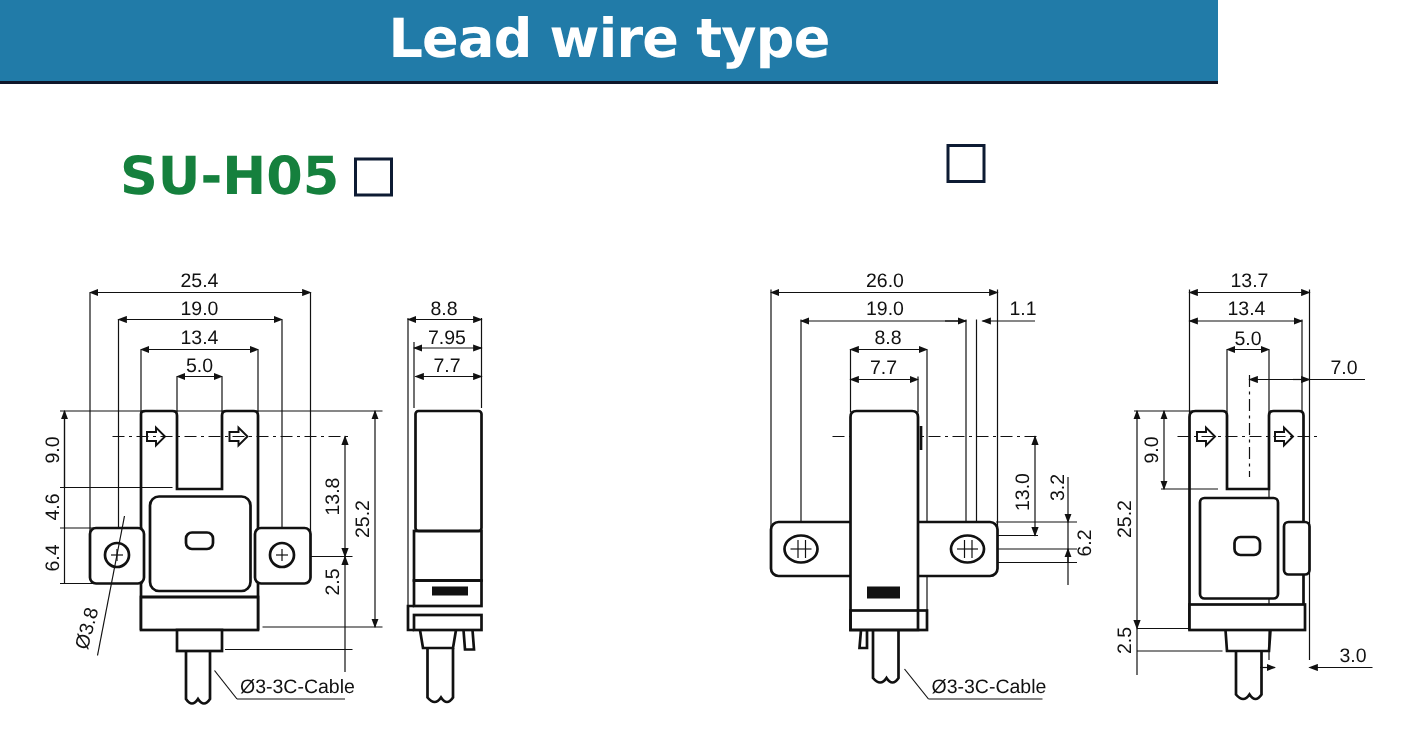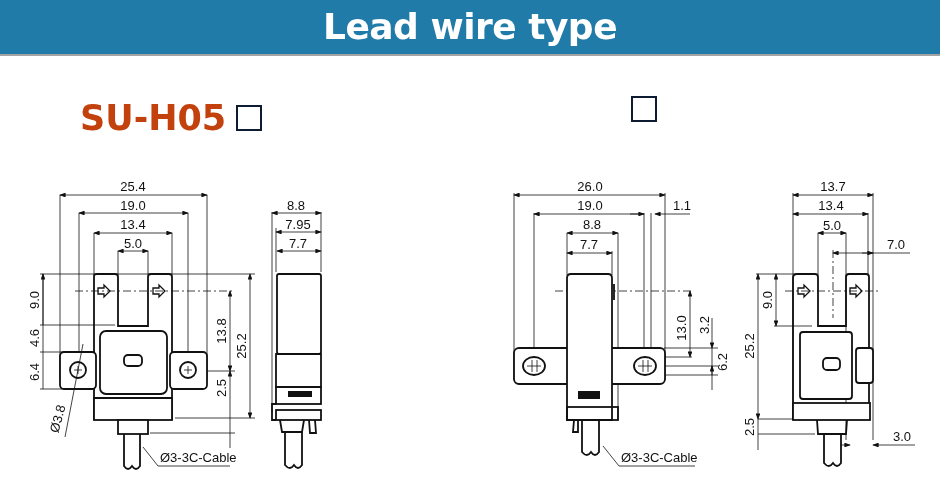--- a/index.html
+++ b/index.html
@@ -1,19 +1,19 @@
 <!DOCTYPE html>
 <html><head>
 <meta charset="utf-8">
 <style>
   html, body { margin:0; padding:0; background:#ffffff; }
   body { width:950px; height:486px; position:relative; overflow:hidden; font-family:"Liberation Sans", sans-serif; }
-  .banner { position:absolute; left:0; top:0; width:940px; height:56px; background:#217ba8; border-bottom:2px solid #a3a3a3; box-sizing:border-box; }
+  .banner { position:absolute; left:0; top:0; width:812px; height:56px; background:#217ba8; border-bottom:2px solid #0f172a; box-sizing:border-box; }
   .banner-title { position:absolute; left:0; right:0; top:2px; text-align:center; color:#ffffff; font-family:"DejaVu Sans", sans-serif; font-weight:bold; font-size:36px; letter-spacing:-0.5px; line-height:50px; }
-  .model { position:absolute; top:96px; font-family:"DejaVu Sans", sans-serif; font-weight:bold; font-size:35px; color:#c2410c; line-height:44px; display:flex; align-items:center; }
+  .model { position:absolute; top:96px; font-family:"DejaVu Sans", sans-serif; font-weight:bold; font-size:35px; color:#15803d; line-height:44px; display:flex; align-items:center; }
   .model .box { display:inline-block; width:26px; height:26px; border:2px solid #0d1b33; margin-left:10px; box-sizing:border-box; }
   #model-left { left:80px; }
   #model-right { left:621px; }
   svg.draw { position:absolute; left:0; top:0; }
   svg text { font-family:"Liberation Sans", sans-serif; font-size:13px; fill:#111; }
   .ln { stroke:#111; stroke-width:1.8; fill:none; }
   .thin { stroke:#111; stroke-width:0.8; fill:none; }
   .cl { stroke:#111; stroke-width:0.8; fill:none; stroke-dasharray:8 3 2 3; }
   .fillw { fill:#fff; }
 </style>

